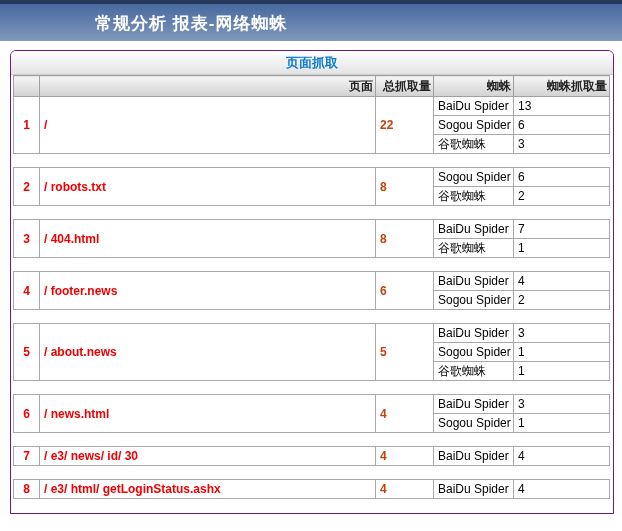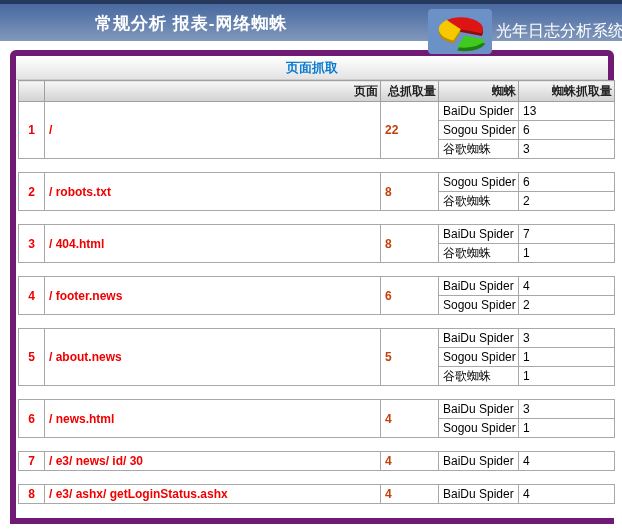--- a/index.html
+++ b/index.html
@@ -22,21 +22,21 @@
   .brand { position:absolute; top:4px; right:0; height:47px; display:flex; align-items:center; }
   .logo-box {
     width:64px; height:45px; background:#6b91c7; border-radius:4px;
     display:flex; align-items:center; justify-content:center; margin-right:4px;
   }
   .logo-box svg { display:block; }
   .brand-text { color:#ffffff; font-size:16px; width:126px; white-space:nowrap; }
   
   .panel {
     margin:9px 8px 0 10px; width:604px;
-    border:6px solid #701a75; border-radius:6px 6px 0 0; background:#fff;
+    border:1px solid #701a75; border-radius:6px 6px 0 0; background:#fff;
   }
   .panel-title {
     height:24px; line-height:24px; text-align:center;
     font-size:13px; font-weight:bold; color:#0a7ad0;
     background:linear-gradient(180deg,#ffffff 0%,#f0f0f0 55%,#e3e3e3 100%);
     border-bottom:1px solid #cccccc; border-radius:5px 5px 0 0;
   }
   
   table.report {
     border-collapse:collapse; table-layout:fixed;
@@ -59,35 +59,20 @@
   td.count { padding-right:6px; color:#000; }
   tr.spacer td { border:none; height:14px; line-height:14px; background:#fff; }
 </style>
 </head>
 <body>
 
 <header>
   <div class="topbar"></div>
   <div class="banner">
     <div class="banner-title">常规分析 报表-网络蜘蛛</div>
-    <div class="brand">
-      <span class="logo-box">
-        <svg width="62" height="46" viewBox="0 0 64 50" aria-hidden="true">
-
-          <path d="M33 25 L17.6 15 A24 13 0 0 0 24.8 37.2 Z" fill="#b98f00"></path>
-          <path d="M33 25 L17.6 15 A24 13 0 0 1 55.6 29.4 Z" fill="#8f0d0d"></path>
-          <path d="M37 33 L28.8 45.2 A24 13 0 0 0 59.6 37.4 Z" fill="#1f7e10"></path>
-
-          <path d="M33 22 L17.6 12 A24 13 0 0 1 55.6 26.4 Z" fill="#dd1414"></path>
-          <path d="M33 22 L17.6 12 A24 13 0 0 0 24.8 34.2 Z" fill="#f6c800"></path>
-          <path d="M37 29 L28.8 41.2 A24 13 0 0 0 59.6 33.4 Z" fill="#3ecb1e"></path>
-        </svg>
-      </span>
-      <span class="brand-text">光年日志分析系统</span>
-    </div>
   </div>
 </header>
 
 <section class="panel">
   <div class="panel-title">页面抓取</div>
   <table class="report">
     <colgroup>
       <col style="width:26px">
         <col style="width:336px">
         <col style="width:58px">
@@ -201,21 +186,21 @@
           <td class="page" rowspan="1">/ e3/ news/ id/ 30</td>
           <td class="total" rowspan="1">4</td>
           <td class="spider">BaiDu Spider</td>
           <td class="count">4</td>
         </tr>
         <tr class="spacer">
           <td colspan="5"></td>
         </tr>
         <tr>
           <td class="num" rowspan="1">8</td>
-          <td class="page" rowspan="1">/ e3/ ashx/ getLoginStatus.ashx</td>
+          <td class="page" rowspan="1">/ e3/ html/ getLoginStatus.ashx</td>
           <td class="total" rowspan="1">4</td>
           <td class="spider">BaiDu Spider</td>
           <td class="count">4</td>
         </tr>
         <tr class="spacer">
           <td colspan="5"></td>
         </tr>
       </tbody>
   </table>
 </section>

